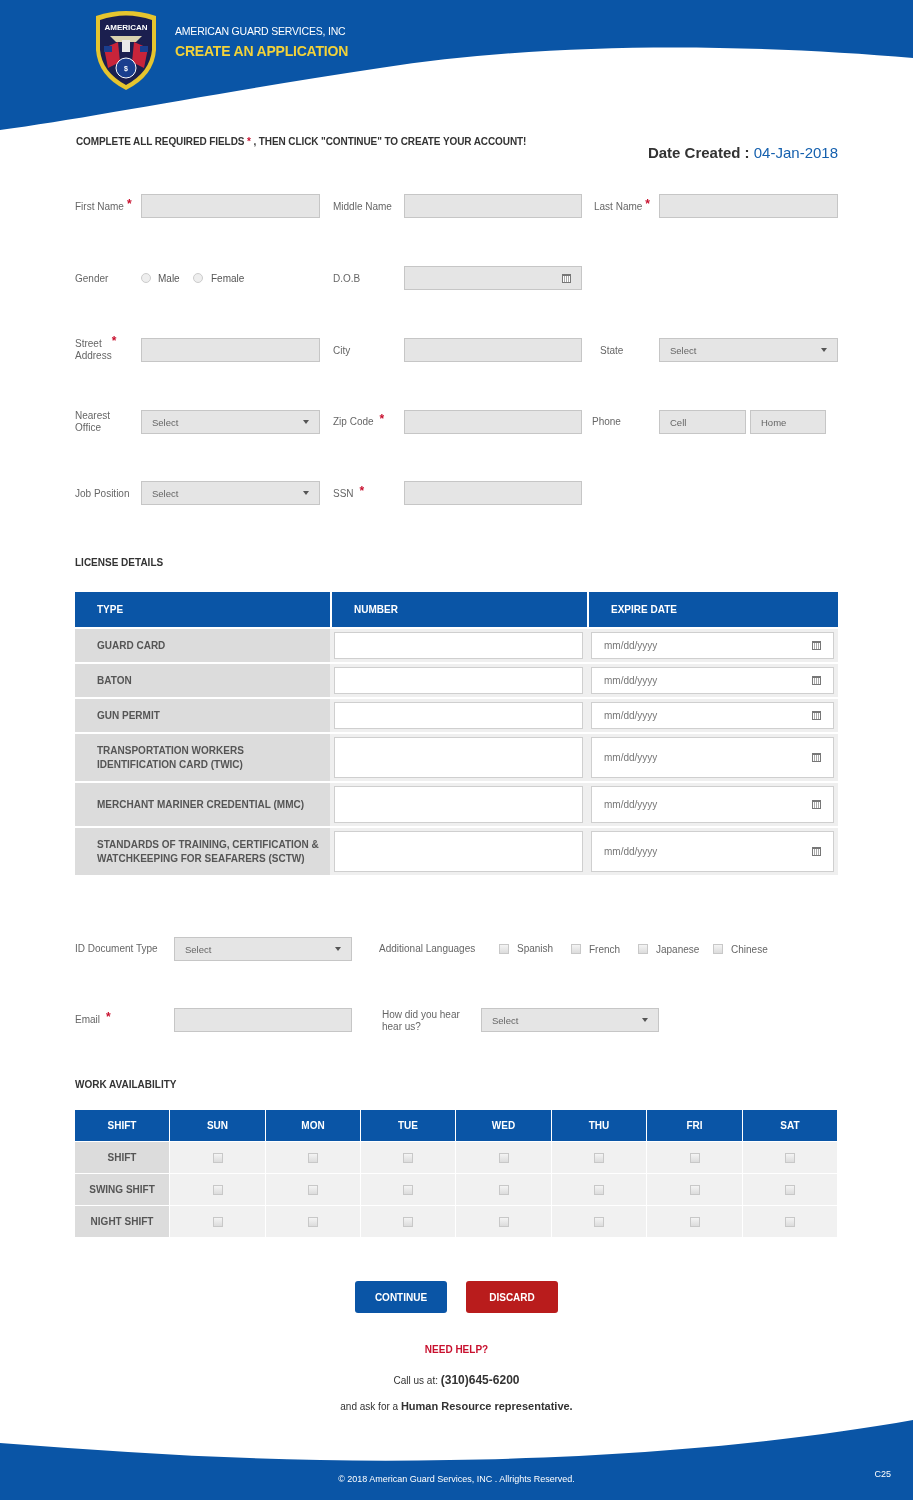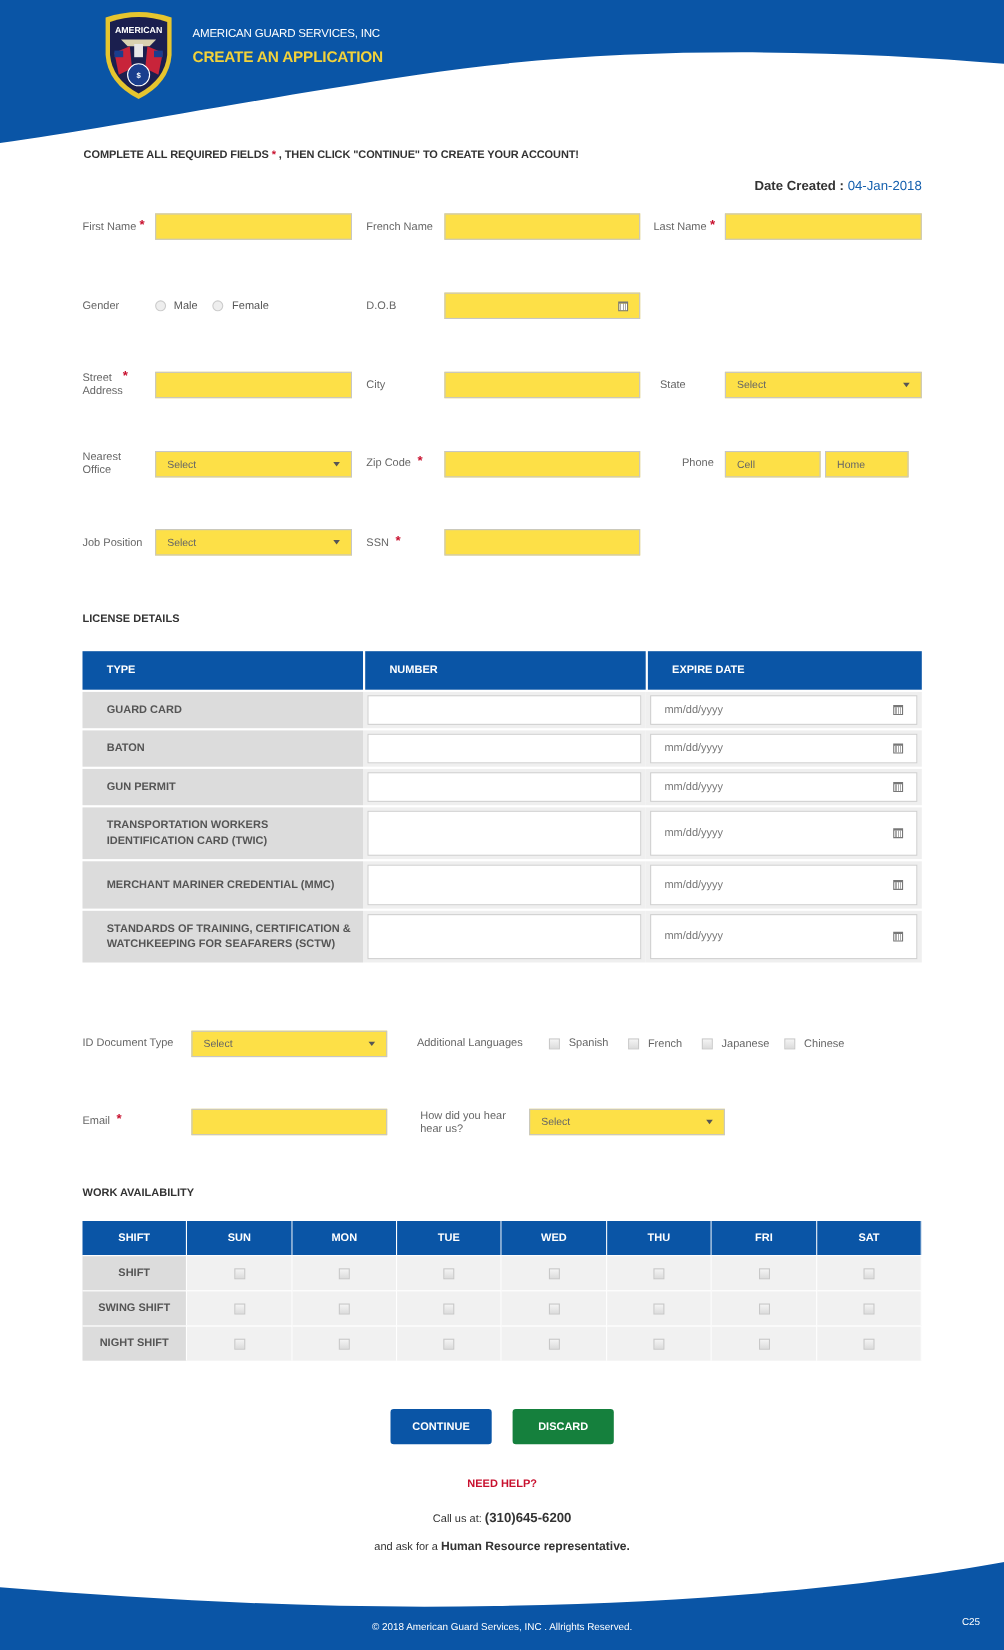--- a/index.html
+++ b/index.html
@@ -9,26 +9,26 @@
   
   .header { position: absolute; left: 0; top: 0; width: 913px; height: 135px; }
   .header svg.bg { position: absolute; left: 0; top: 0; }
   .logo { position: absolute; left: 90px; top: 10px; width: 72px; height: 82px; }
   .brand { position: absolute; left: 175px; top: 25px; }
   .brand .company { color: #ffffff; font-weight: normal; font-size: 10.5px; letter-spacing: -0.2px; }
   .brand .subtitle { color: #f2d23a; font-weight: bold; font-size: 14px; margin-top: 6px; letter-spacing: -0.2px; }
 
   .instructions { position: absolute; left: 76px; top: 136px; font-size: 10px; font-weight: bold; color: #333; letter-spacing: -0.1px; }
   .req { color: #c8102e; font-weight: bold; }
-  .date-created { position: absolute; right: 75px; top: 162px; font-size: 12px; font-weight: bold; color: #333; }
+  .date-created { position: absolute; right: 75px; top: 144px; font-size: 15px; font-weight: bold; color: #333; }
   .date-created .val { color: #1560ae; font-weight: normal; }
 
   .lbl { position: absolute; font-size: 10px; color: #666; line-height: 12px; }
   .lbl .req { font-size: 12px; margin-left: 3px; vertical-align: top; position: relative; top: -3px; }
-  .inp { position: absolute; height: 24px; background: #fde047; border: 1px solid #c6c6c6; font-size: 9.5px; color: #666; padding: 0 10px; display: flex; align-items: center; }
+  .inp { position: absolute; height: 24px; background: #e5e5e5; border: 1px solid #c6c6c6; font-size: 9.5px; color: #666; padding: 0 10px; display: flex; align-items: center; }
   .inp.sel { justify-content: space-between; }
   .caret { width: 0; height: 0; border-left: 3.5px solid transparent; border-right: 3.5px solid transparent; border-top: 4px solid #555; }
   .cal { width: 9px; height: 9px; border: 1px solid #777; border-top-width: 2.5px; position: relative; background: repeating-linear-gradient(90deg,#fff 0 1px,#aaa 1px 2px); }
   .radio { position: absolute; width: 10px; height: 10px; border-radius: 50%; border: 1px solid #ccc; background: #eee; }
   .rlabel { position: absolute; font-size: 10px; color: #555; }
 
   .section-title { position: absolute; left: 75px; font-size: 10px; font-weight: bold; color: #333; }
 
   
   .lic { position: absolute; left: 75px; top: 592px; width: 763px; }
@@ -87,21 +87,21 @@
   <span>, THEN CLICK "CONTINUE" TO CREATE YOUR ACCOUNT!</span>
 </div>
 
 <div class="date-created">
   <span>Date Created :</span>
   <span class="val">04-Jan-2018</span>
 </div>
 
 <div class="lbl" style="left:75px;top:201px;"><span>First Name</span><span class="req">*</span></div>
 <div class="inp" style="left:141px;top:194px;width:179px;"></div>
-<div class="lbl" style="left:333px;top:201px;">French Name</div>
+<div class="lbl" style="left:333px;top:201px;">Middle Name</div>
 <div class="inp" style="left:404px;top:194px;width:178px;"></div>
 <div class="lbl" style="left:594px;top:201px;"><span>Last Name</span><span class="req">*</span></div>
 <div class="inp" style="left:659px;top:194px;width:179px;"></div>
 
 <div class="lbl" style="left:75px;top:273px;">Gender</div>
 <div class="radio" style="left:141px;top:273px;"></div>
 <div class="rlabel" style="left:158px;top:273px;">Male</div>
 <div class="radio" style="left:193px;top:273px;"></div>
 <div class="rlabel" style="left:211px;top:273px;">Female</div>
 <div class="lbl" style="left:333px;top:273px;">D.O.B</div>
@@ -119,21 +119,21 @@
     <span class="caret"></span>
   </div>
 
 <div class="lbl" style="left:75px;top:410px;"><span>Nearest</span><br><span>Office</span></div>
 <div class="inp sel" style="left:141px;top:410px;width:179px;">
     <span>Select</span>
     <span class="caret"></span>
   </div>
 <div class="lbl" style="left:333px;top:416px;"><span>Zip Code</span><span class="req" style="margin-left:6px;">*</span></div>
 <div class="inp" style="left:404px;top:410px;width:178px;"></div>
-<div class="lbl" style="left:620px;top:416px;">Phone</div>
+<div class="lbl" style="left:592px;top:416px;">Phone</div>
 <div class="inp" style="left:659px;top:410px;width:87px;">
     <span>Cell</span>
   </div>
 <div class="inp" style="left:750px;top:410px;width:76px;">
     <span>Home</span>
   </div>
 
 <div class="lbl" style="left:75px;top:488px;">Job Position</div>
 <div class="inp sel" style="left:141px;top:481px;width:179px;">
     <span>Select</span>
@@ -342,21 +342,21 @@
           <span class="cb"></span>
         </div>
         <div style="width:95px">
           <span class="cb"></span>
         </div>
       </div>
     </div>
 </div>
 
 <div class="btn" style="left:355px;top:1281px;background:#0a55a6;">CONTINUE</div>
-<div class="btn" style="left:466px;top:1281px;background:#15803d;">DISCARD</div>
+<div class="btn" style="left:466px;top:1281px;background:#b91c1c;">DISCARD</div>
 
 <div style="position:absolute;left:0;width:913px;top:1344px;text-align:center;font-size:10px;font-weight:bold;color:#c8102e;">NEED HELP?</div>
 <div style="position:absolute;left:0;width:913px;top:1373px;text-align:center;font-size:10px;color:#333;">
   <span>Call us at:</span>
   <span style="font-weight:bold;font-size:12px;">(310)645-6200</span>
 </div>
 <div style="position:absolute;left:0;width:913px;top:1400px;text-align:center;font-size:10px;color:#333;">
   <span>and ask for a</span>
   <span style="font-weight:bold;font-size:11px;">Human Resource representative.</span>
 </div>

